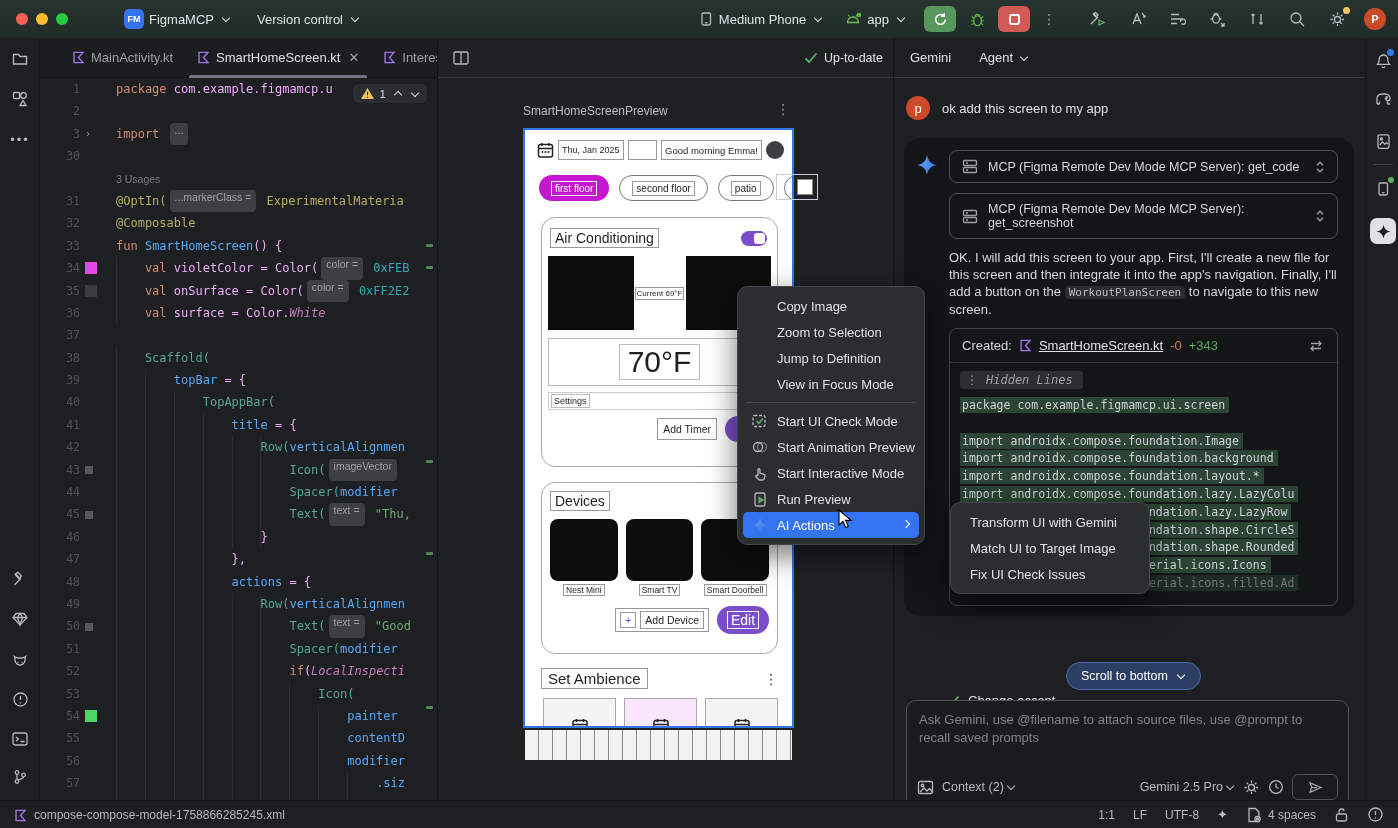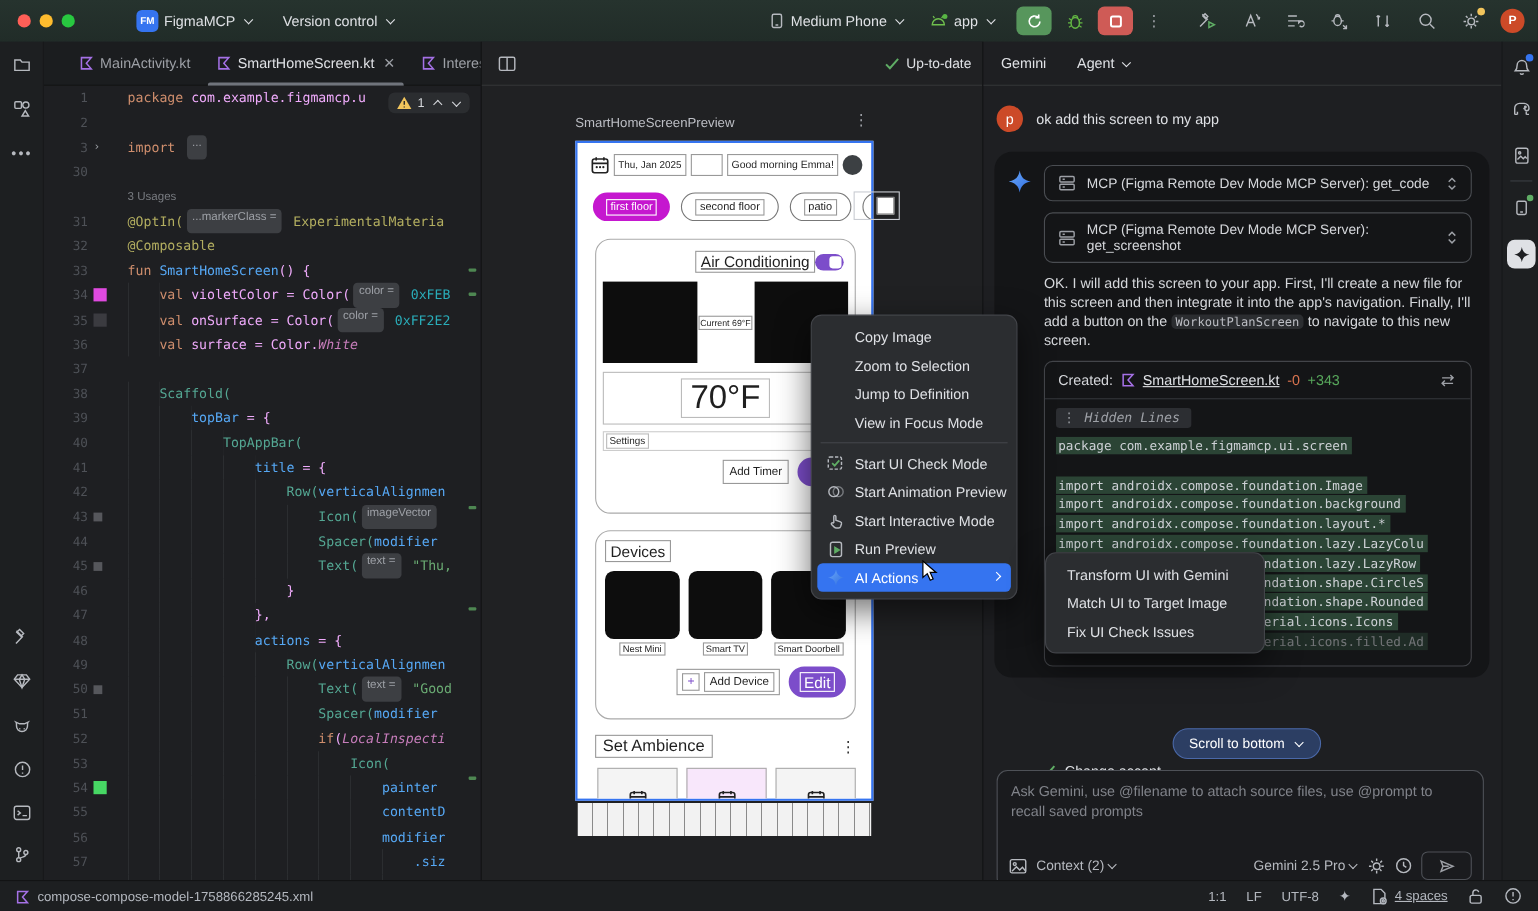--- a/index.html
+++ b/index.html
@@ -488,21 +488,21 @@
           <span style="height: 26px; border-radius: 13px; display: inline-flex; align-items: center; padding: 0px 12px; font-size: 10px; flex: 0 0 auto; border: 1px solid rgb(119, 119, 119);">
             <span style="border: 1px solid rgb(153, 153, 153); padding: 1px 3px;">second floor</span>
           </span>
           <span style="height: 26px; border-radius: 13px; display: inline-flex; align-items: center; padding: 0px 12px; font-size: 10px; flex: 0 0 auto; border: 1px solid rgb(119, 119, 119);">
             <span style="border: 1px solid rgb(153, 153, 153); padding: 1px 3px;">patio</span>
           </span>
           <span style="height: 26px; border-radius: 13px; display: inline-flex; align-items: center; padding: 0px 12px; font-size: 10px; flex: 0 0 auto; border: 1px solid rgb(119, 119, 119);"></span>
         </div>
 
       <div class="pcard" style="top:87px;height:250px;">
-        <div style="display:flex;align-items:center;justify-content:flex-end;padding:10px 10px 0 8px;text-decoration:underline;">
+        <div style="display:flex;align-items:center;justify-content:space-between;padding:10px 10px 0 8px;">
           <span class="pbox ptitle">Air Conditioning</span>
           <span style="width:26px;height:15px;border-radius:8px;background:var(--mock-purple);position:relative;">
               <span style="position:absolute;right:2px;top:2px;width:11px;height:11px;background:#fff;border-radius:3px;"></span>
             </span>
         </div>
         <div style="display:flex;margin:8px 6px 0;height:74px;">
           <div class="blackimg" style="flex:1;"></div>
           <div style="width:52px;display:flex;align-items:center;justify-content:center;">
             <span class="pbox" style="font-size:8px;padding:1px 1px;">Current 69°F</span>
           </div>
@@ -806,21 +806,21 @@
           <path d="M2.2 1.5h9.6L7 7l4.8 5.5H2.2z" fill="none" stroke="#a571e6" stroke-width="1.5"></path>
         </svg>
       </span>
     <span>compose-compose-model-1758866285245.xml</span>
   </span>
   <div id="sb-right">
     <span>1:1</span>
     <span>LF</span>
     <span>UTF-8</span>
     <span style="font-size:13px;">✦</span>
-    <span style="display:flex;gap:6px;text-decoration:underline;">
+    <span style="display:flex;align-items:center;gap:6px;">
         <span>
           <svg width="16" height="16" viewBox="0 0 16 16" fill="none" stroke="currentColor" stroke-width="1.3">
             <path d="M3 1.5h6.5L13 5v9.5H3z"></path>
             <circle cx="11.5" cy="12" r="2.6" fill="#1d1f21" stroke="currentColor"></circle>
             <circle cx="11.5" cy="12" r="1"></circle>
           </svg>
         </span>
         <span>4 spaces</span>
       </span>
     <span>

